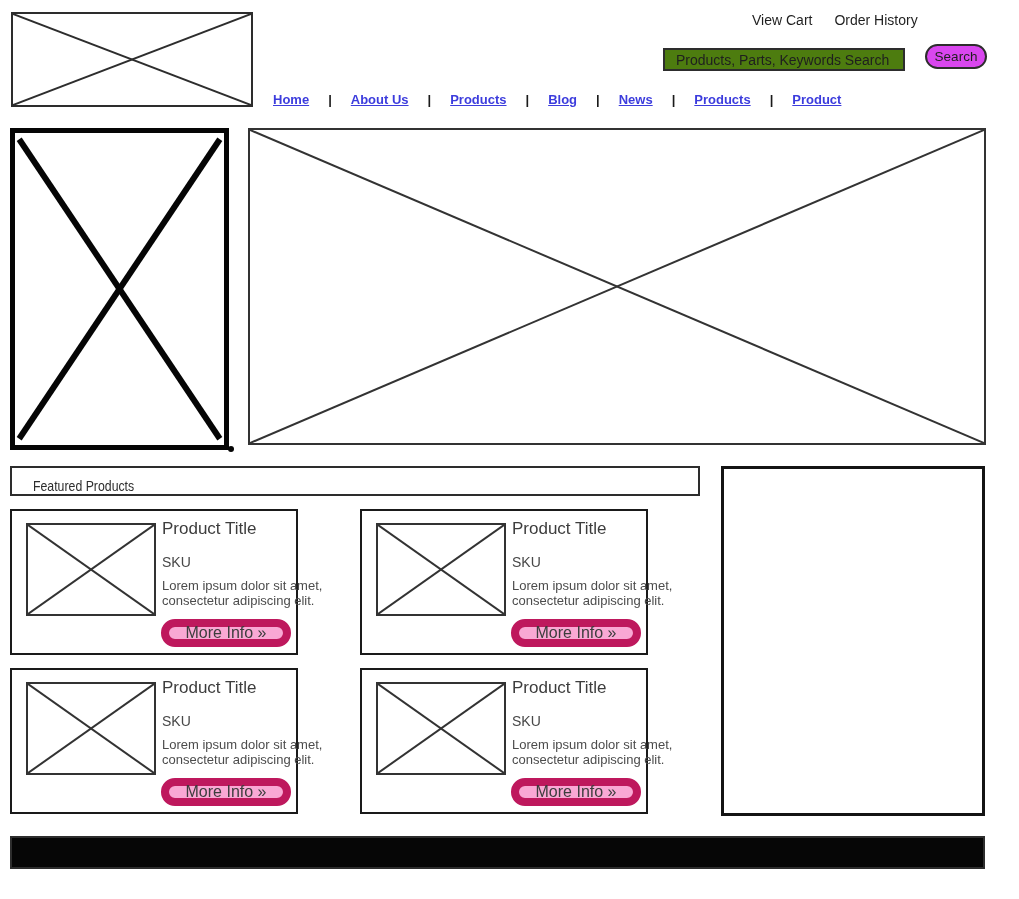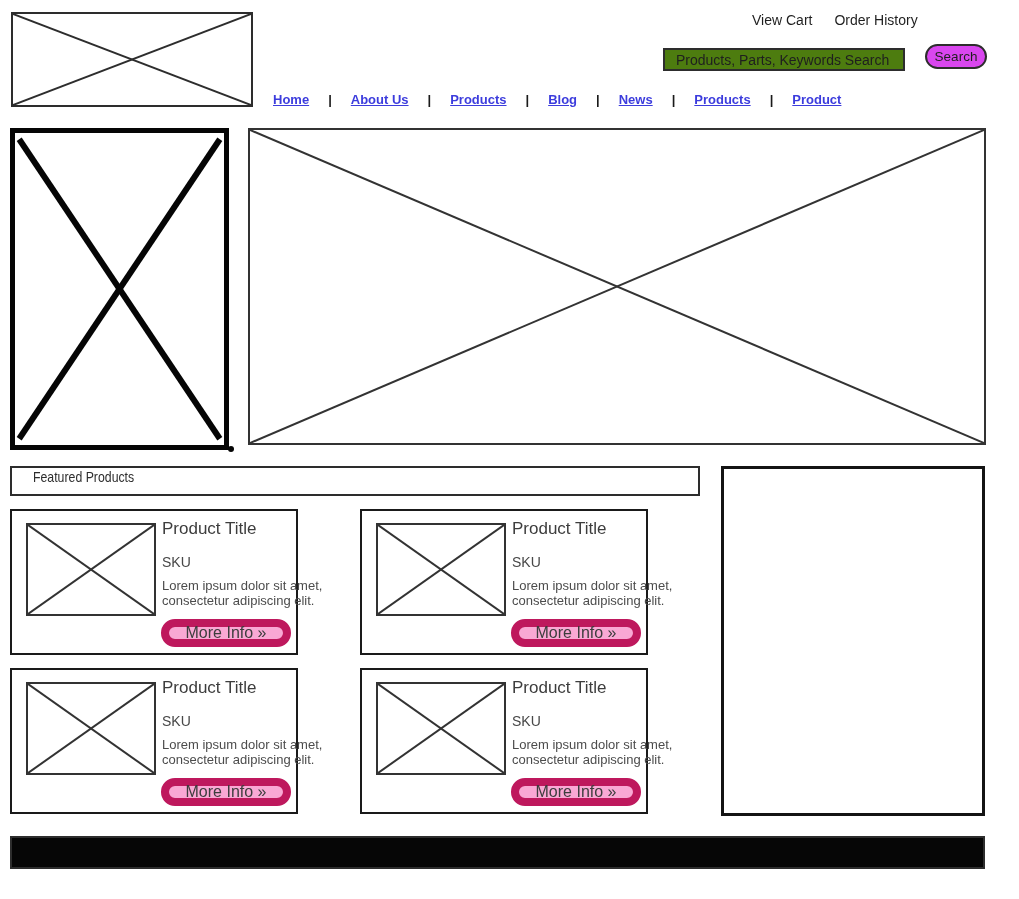--- a/index.html
+++ b/index.html
@@ -67,21 +67,21 @@
   .logo-ph {
     left: 11px; top: 12px; width: 242px; height: 95px;
     border: 2px solid #2d2d2d;
   }
 
   
   .featured-bar {
     position: absolute; left: 10px; top: 466px;
     width: 690px; height: 30px;
     border: 2px solid #2d2d2d; background: #fff;
-    display: flex; align-items: flex-start;
+    display: flex; align-items: flex-end;
   }
   .featured-bar .label {
     font-size: 15px; color: #2d2d2d;
     transform: scaleX(0.82); transform-origin: left center;
     margin-left: 21px; white-space: nowrap;
   }
 
   
   .sidebar {
     position: absolute; left: 721px; top: 466px;

